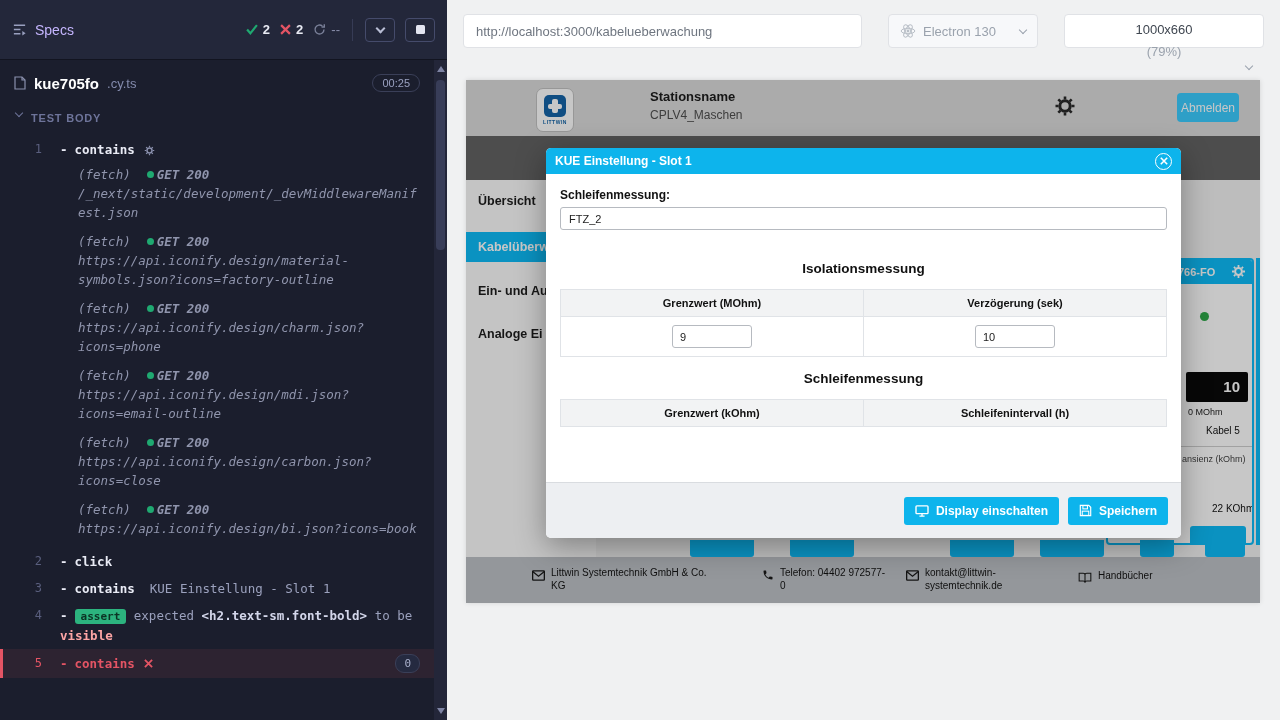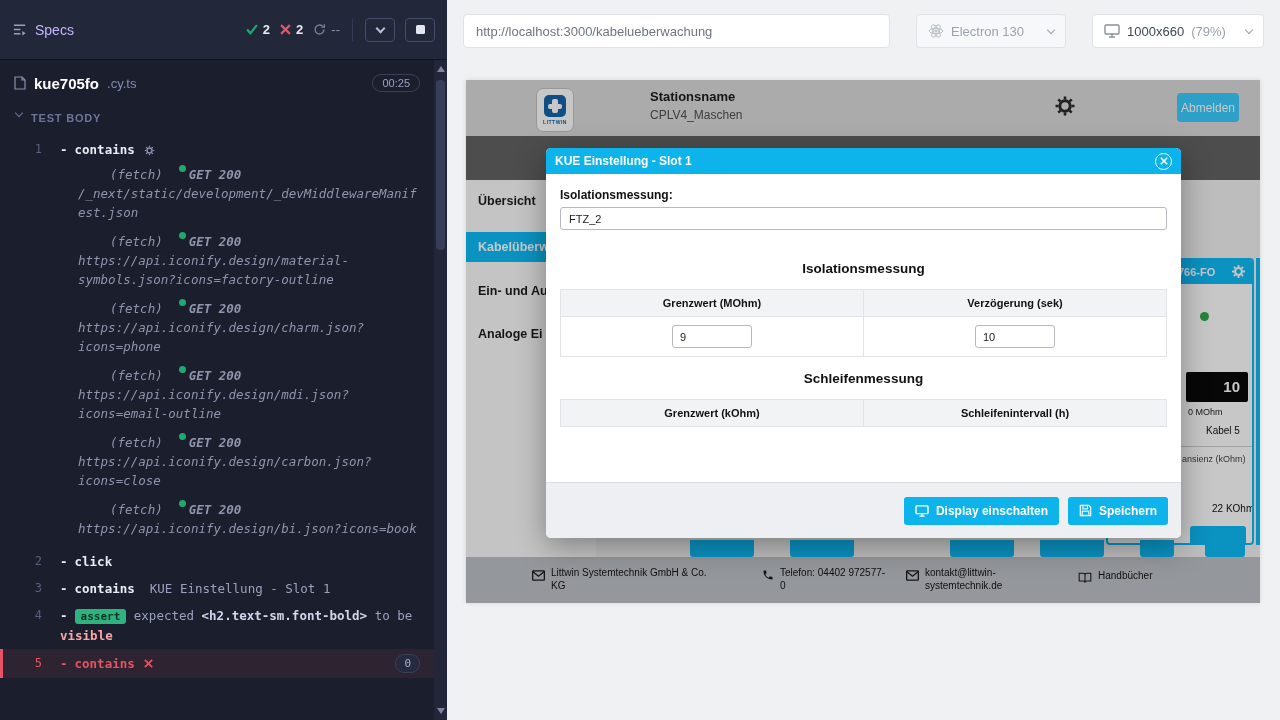--- a/index.html
+++ b/index.html
@@ -23,21 +23,21 @@
   .section-row{position:absolute;top:112px;left:0;right:13px;display:flex;align-items:flex-start;gap:9px;padding:0 16px;color:#6e749a;font-size:11px;font-weight:bold;letter-spacing:0.8px;}
   .chev-sm{width:6px;height:6px;border-right:1.5px solid #6e749a;border-bottom:1.5px solid #6e749a;transform:rotate(45deg);margin-top:-2px;}
   .log{position:absolute;top:136px;left:0;right:13px;bottom:0;font-family:"DejaVu Sans Mono","Liberation Mono",monospace;font-size:12.5px;overflow:hidden;}
   .crow{display:flex;padding:4px 0;}
   .crow .num{flex:none;width:50px;text-align:right;padding-right:8px;color:#5a5f7e;font-size:12px;line-height:19px;}
   .crow .cbody{flex:1;padding-left:10px;padding-right:10px;line-height:19px;color:#9ba1bd;}
   .cmd{color:#e9ebf5;font-weight:bold;}
   .cmd::before{content:"-";margin-right:7px;}
   .gear-sm{display:inline-block;vertical-align:-2px;margin-left:9px;}
   .fetch{padding:0 12px 0 78px;margin-bottom:10px;font-style:italic;color:#9095ad;}
-  .fetch-head{display:flex;align-items:flex-start;line-height:19px;margin-left:32px;}
+  .fetch-head{display:flex;align-items:center;line-height:19px;}
   .fdot{width:7px;height:7px;border-radius:50%;background:#1fa971;display:inline-block;margin:0 3px 0 16px;}
   .fmethod{font-weight:bold;}
   .furl{line-height:19px;overflow-wrap:anywhere;}
   .msg{color:#9ba1bd;font-weight:normal;}
   .assertbody::before{content:"-";margin-right:7px;color:#e9ebf5;font-weight:bold;}
   .badge-assert{background:#2cb37e;color:#0c3324;border-radius:3px;padding:1px 6px;font-weight:bold;font-size:11px;}
   .target{font-weight:bold;color:#d3d6ea;}
   .state{font-weight:bold;color:#fca5a5;}
   .crow.failed{background:rgba(228,84,100,0.09);box-shadow:inset 3px 0 0 #e45464;align-items:center;padding:5px 0;}
   .crow.failed .num{color:#e45464;}
@@ -50,21 +50,21 @@
   .tri-up{width:0;height:0;border-left:4px solid transparent;border-right:4px solid transparent;border-bottom:6px solid #7d83a3;margin:6px auto 0 auto;}
   .tri-down{position:absolute;bottom:6px;left:2.5px;width:0;height:0;border-left:4px solid transparent;border-right:4px solid transparent;border-top:6px solid #7d83a3;}
   .vthumb{position:absolute;top:20px;left:2px;width:9px;height:170px;background:#383d58;border-radius:4px;}
 
   
   .rightpane{position:absolute;left:447px;top:0;width:833px;height:720px;background:#f0f1f2;}
   .urlrow{position:absolute;top:14px;left:16px;right:16px;height:34px;display:flex;gap:26px;}
   .url-input{flex:1;height:34px;background:#fff;border:1px solid #e0e2e6;border-radius:4px;font-size:13px;color:#6f7680;padding:0 12px;font-family:"Liberation Sans",sans-serif;}
   .sel{height:34px;border:1px solid #e0e2e6;border-radius:4px;display:flex;align-items:center;gap:7px;padding:0 11px;background:#fff;cursor:pointer;}
   .browser-sel{width:150px;background:#f7f8fa;color:#9aa2ad;font-size:13px;}
-  .viewport-sel{width:172px;color:#3f4650;font-size:13px;}
+  .viewport-sel{width:200px;color:#3f4650;font-size:13px;flex-direction:column;}
   .vp-zoom{color:#9aa2ad;}
   .chevg{width:6px;height:6px;border-right:1.5px solid #9aa2ad;border-bottom:1.5px solid #9aa2ad;transform:rotate(45deg);margin-left:auto;margin-top:-3px;flex:none;}
 
   
   .aut{position:absolute;left:19px;top:80px;width:794px;height:523px;background:#fff;box-shadow:0 0 5px rgba(0,0,0,0.12);overflow:hidden;}
   .app{position:absolute;inset:0;background:#f2f2f2;}
   .app-header{position:absolute;top:0;left:0;right:0;height:56px;background:#dbdbdb;}
   .logo-chip{position:absolute;left:70px;top:8px;width:38px;height:44px;background:#fff;border:1px solid #c2c2c2;border-radius:7px;display:flex;flex-direction:column;align-items:center;justify-content:center;gap:2px;}
   .logo-mark{width:22px;height:22px;background:#1565a8;border-radius:5px;position:relative;}
   .logo-mark::after{content:"";position:absolute;left:8px;top:4px;width:6px;height:14px;background:#fff;border-radius:2px;}
@@ -386,21 +386,21 @@
     <div class="modal">
       <div class="m-header">
         <span class="m-title">KUE Einstellung - Slot 1</span>
         <span class="m-close">
             <svg width="8" height="8" viewBox="0 0 10 10">
               <path d="M1 1l8 8M9 1l-8 8" stroke="#fff" stroke-width="2"></path>
             </svg>
           </span>
       </div>
       <div class="m-body">
-        <div class="m-label">Isolationsmessung:</div>
+        <div class="m-label">Schleifenmessung:</div>
         <input class="m-input" value="FTZ_2" style="">
 
         <div class="m-section sec1">Isolationsmessung</div>
         <table class="m-table">
           <tbody>
               <tr>
             <th>Grenzwert (MOhm)</th>
             <th>Verzögerung (sek)</th>
           </tr>
           <tr>

